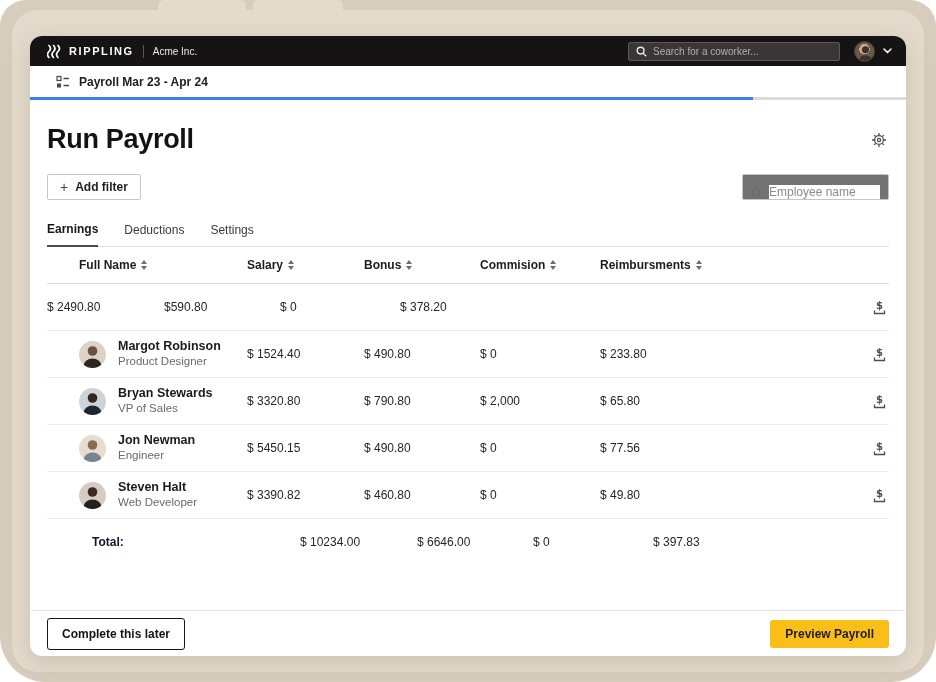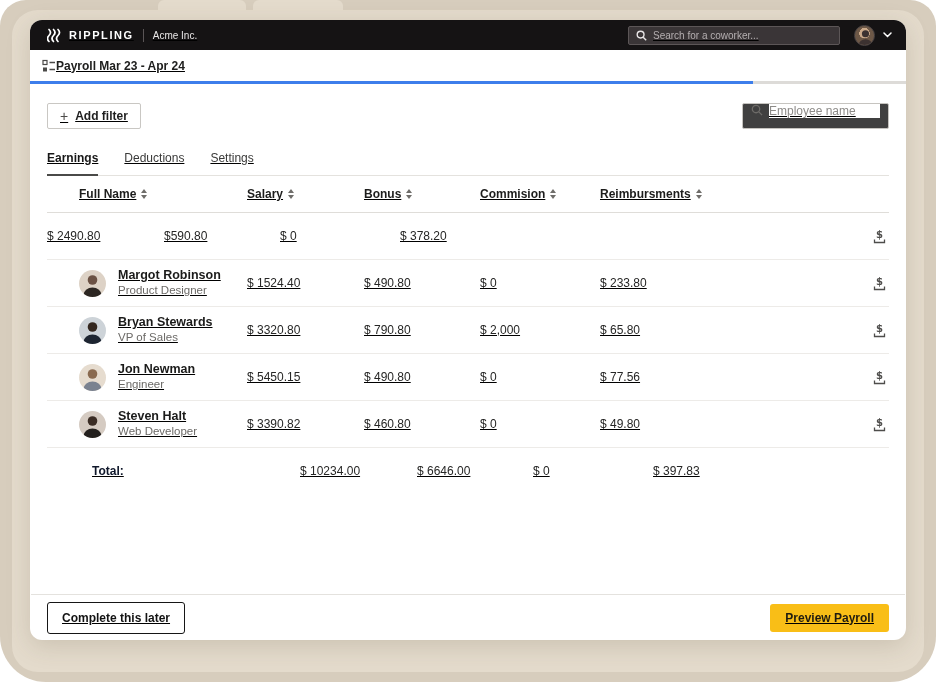--- a/index.html
+++ b/index.html
@@ -16,25 +16,24 @@
   .backplate {
     position:absolute; left:12px; right:12px; top:10px; bottom:10px;
     background:#e4dbcc; border-radius:26px;
   }
   .deco-tab { position:absolute; top:0; height:14px; background:#e4dbcc; border-radius:6px 6px 0 0; }
   .deco-tab.t1 { left:158px; width:88px; }
   .deco-tab.t2 { left:253px; width:90px; }
 
   
   .window {
-    position:absolute; left:30px; top:20px; width:876px; height:620px;
+    position:absolute; left:30px; top:36px; width:876px; height:620px;
     background:#ffffff; border-radius:12px; overflow:hidden;
     display:flex; flex-direction:column;
     box-shadow:0 6px 24px rgba(90,75,55,.18);
-    text-decoration:underline;
   }
 
   
   .topbar {
     height:30px; background:#151314; display:flex; align-items:center;
     padding:0 14px 0 17px; flex:0 0 auto;
   }
   .brand { display:flex; align-items:center; gap:7px; }
   .brand-mark { display:flex; align-items:center; }
   .brand-name { color:#fff; font-size:11px; font-weight:bold; letter-spacing:1.6px; }
@@ -53,52 +52,52 @@
   .topbar-avatar {
     width:21px; height:21px; border-radius:50%; margin-left:14px;
     background:radial-gradient(circle at 50% 38%, #caa98a 0 34%, #6d5847 35% 100%);
     border:1px solid #4a4445; overflow:hidden; position:relative; cursor:pointer;
   }
   .chevron { margin-left:8px; cursor:pointer; display:flex; }
 
   
   .doc-tabbar { background:#fff; flex:0 0 auto; }
   .doc-tab {
-    height:31px; display:flex; align-items:center; padding:0 12px; cursor:pointer;
+    height:31px; display:flex; align-items:center; gap:9px; padding:0 26px; cursor:pointer;
   }
   .doc-tab-label { font-size:12px; font-weight:bold; color:#20201f; }
   .progress-track { height:3px; background:#dddbd8; display:flex; }
   .progress-fill { width:82.5%; height:100%; background:#3d7eeb; }
 
   
   .content { flex:1; padding:0 17px; display:flex; flex-direction:column; }
   .title-row { display:flex; align-items:center; justify-content:space-between; margin-top:24px; }
   .page-title { font-size:27px; font-weight:bold; color:#131313; letter-spacing:-.3px; }
   .gear-btn { cursor:pointer; display:flex; padding:2px; }
 
   .controls-row { display:flex; align-items:center; justify-content:space-between; margin-top:19px; }
   .btn-outline {
     display:flex; align-items:center; gap:7px; border:1px solid #c9c7c3;
     border-radius:2px; background:#fff; height:26px; padding:0 12px;
     font-size:12px; font-weight:bold; color:#1e1e1e; cursor:pointer; font-family:inherit;
   }
   .controls-right { display:flex; align-items:center; gap:10px; }
   .employee-search {
     width:147px; height:26px; border:1px solid #c6c4c0; border-radius:2px;
-    display:flex; align-items:flex-start; gap:6px; padding:0 8px; background:#404040;
+    display:flex; align-items:flex-end; gap:6px; padding:0 8px; background:#737373;
   }
   .employee-search input { border:none; outline:none; font-size:12px; color:#333; width:100%; font-family:inherit; }
   .employee-search input::placeholder { color:#8d8b88; }
   .csv-badge {
     width:15px; height:15px; background:#169f46; border-radius:2px; color:#fff;
     font-size:5.5px; font-weight:bold; display:flex; align-items:center; justify-content:center;
     letter-spacing:.2px;
   }
 
-  .tabs-row { display:flex; gap:26px; margin-top:22px; border-bottom:1px solid #e4e2de; }
+  .tabs-row { display:flex; gap:26px; margin-top:22px; border-bottom:1px solid #e4e2de;align-items:flex-end; }
   .tab { font-size:12px; color:#39393 8; padding-bottom:9px; cursor:pointer; color:#3a3a39; }
   .tab.active { font-weight:bold; color:#171717; border-bottom:2px solid #4a4a48; margin-bottom:-1px; }
 
   
   .thead { display:flex; align-items:center; height:37px; border-bottom:1px solid #dfddd9; }
   .trow  { display:flex; align-items:center; height:47px; border-bottom:1px solid #edebe8; }
   .col-name { width:200px; display:flex; align-items:center; gap:12px;padding-left:32px; }
   .col-sal  { width:117px; }
   .col-bon  { width:116px; }
   .col-com  { width:120px; }
@@ -196,20 +195,37 @@
       </span>
       <span class="doc-tab-label">Payroll Mar 23 - Apr 24</span>
     </div>
     <div class="progress-track">
       <div class="progress-fill"></div>
     </div>
   </div>
 
   <div class="content">
 
+    <div class="title-row">
+      <h1 class="page-title">Run Payroll</h1>
+      <span class="gear-btn">
+        <svg width="16" height="16" viewBox="0 0 16 16" fill="none" stroke="#4e4d4b" stroke-width="1.3">
+          <circle cx="8" cy="8" r="4.4"></circle>
+          <circle cx="8" cy="8" r="1.6"></circle>
+          <line x1="8" y1="1" x2="8" y2="3"></line>
+            <line x1="8" y1="13" x2="8" y2="15"></line>
+          <line x1="1" y1="8" x2="3" y2="8"></line>
+            <line x1="13" y1="8" x2="15" y2="8"></line>
+          <line x1="3.1" y1="3.1" x2="4.5" y2="4.5"></line>
+            <line x1="11.5" y1="11.5" x2="12.9" y2="12.9"></line>
+          <line x1="3.1" y1="12.9" x2="4.5" y2="11.5"></line>
+            <line x1="11.5" y1="4.5" x2="12.9" y2="3.1"></line>
+        </svg>
+      </span>
+    </div>
 
     <div class="controls-row">
       <button class="btn-outline">
         <span style="font-weight:normal;font-size:14px;color:#4c4b49;">+</span>
         <span>Add filter</span>
       </button>
       <div class="controls-right">
         <div class="employee-search">
           <span style="display:flex;">
             <svg width="12" height="12" viewBox="0 0 11 11" fill="none" stroke="#6d6b68" stroke-width="1.2">

